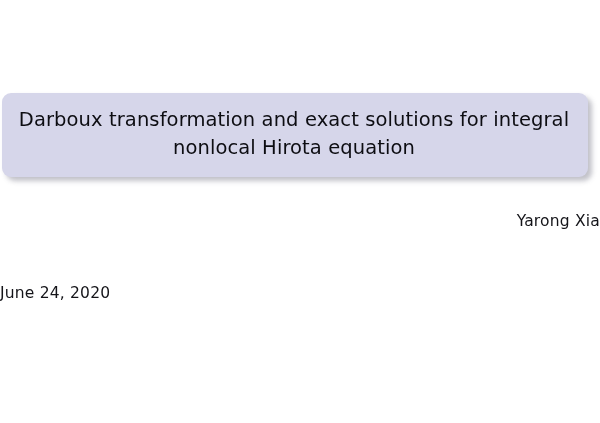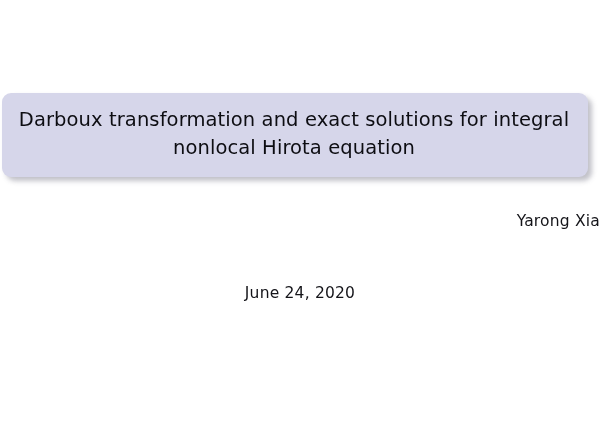--- a/index.html
+++ b/index.html
@@ -56,21 +56,20 @@
     font-size: 15.5px;
     letter-spacing: 0.2px;
   }
 
   
   .date-line {
     position: absolute;
     left: 0;
     top: 284px;
     width: 600px;
-    text-align: center;
     color: #141419;
     font-size: 15.5px;
     letter-spacing: 0.2px;
   }
 
   
   .slide-body {
     position: absolute;
     left: 0;
     top: 320px;

